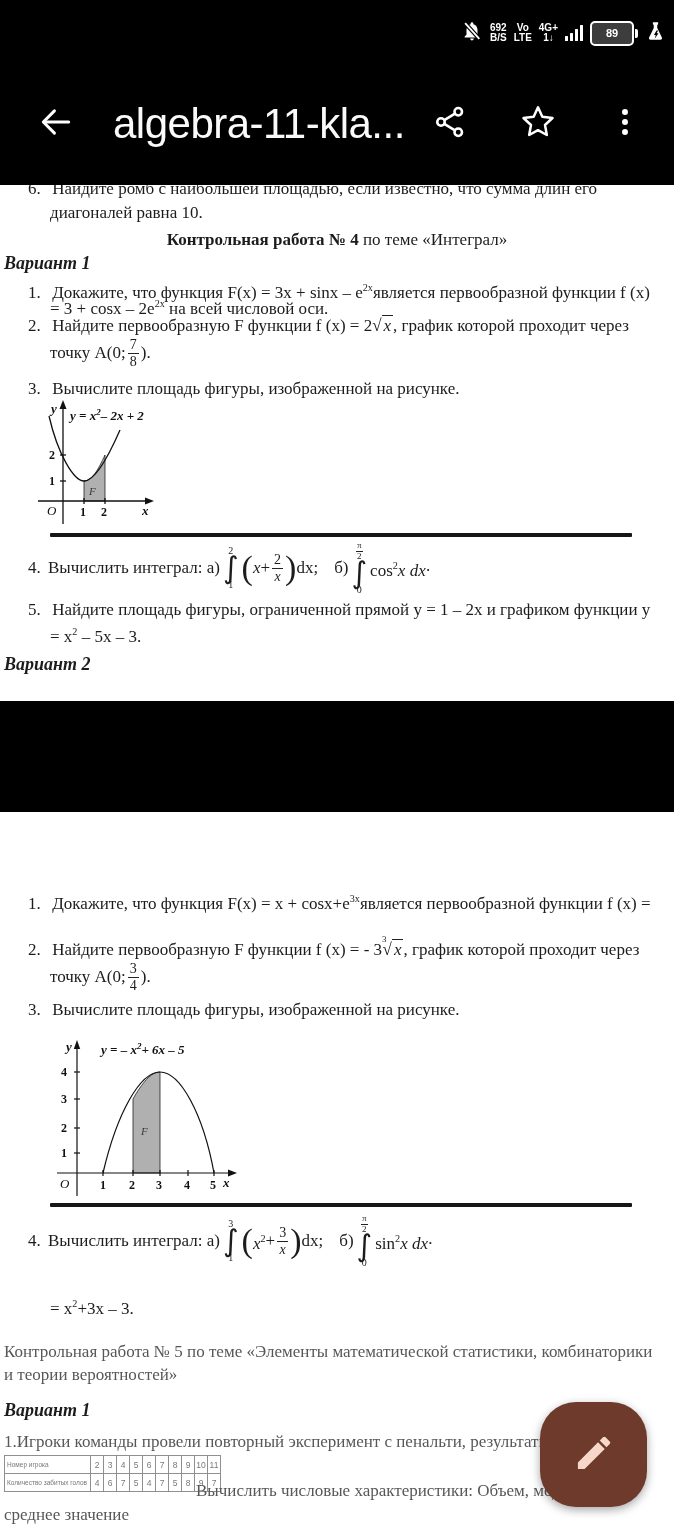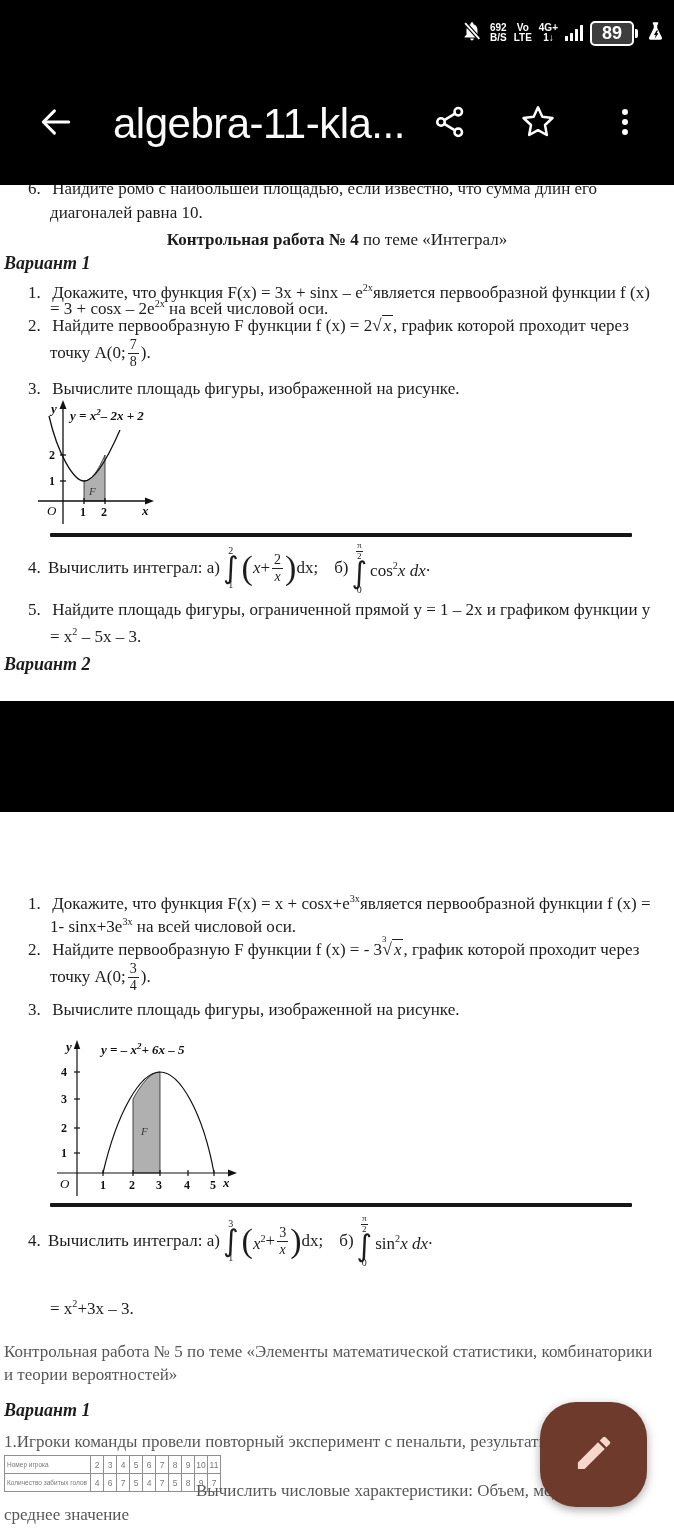--- a/index.html
+++ b/index.html
@@ -9,21 +9,21 @@
   #status-bar{position:absolute;left:0;top:0;width:674px;height:62px;color:#fff;}
   .sb-time{position:absolute;left:33px;top:14px;font-size:27px;font-weight:700;letter-spacing:.5px;margin-top:44px;}
   .sb-right{position:absolute;right:8px;top:10px;height:46px;display:flex;align-items:center;gap:7px;}
   .sb-2line{display:flex;flex-direction:column;align-items:center;line-height:1.05;}
   .sb-2line .t{font-size:10px;font-weight:700;}
   .sb-2line .b{font-size:10px;font-weight:700;}
   .bars{display:flex;align-items:flex-end;gap:2px;height:16px;}
   .bars i{display:block;width:3px;background:#fff;border-radius:.5px;}
   .batt{position:relative;width:40px;height:21px;border:2px solid #fff;border-radius:5px;
         background:#3d3d3d;display:flex;align-items:center;justify-content:center;}
-  .batt span{font-size:18px;font-weight:700;color:#fff;}
+  .batt span{font-size:11px;font-weight:700;color:#fff;}
   .batt-nub{width:3px;height:9px;background:#fff;border-radius:0 2px 2px 0;margin-left:1px;}
   
   #app-bar{position:absolute;left:0;top:62px;width:674px;height:120px;background:#000;color:#fff;}
   .ab-btn{position:absolute;width:52px;height:52px;top:36px;display:flex;align-items:center;justify-content:center;}
   #ab-title{position:absolute;left:113px;top:38px;font-size:42px;font-weight:400;color:#fafafa;
             letter-spacing:-.5px;white-space:nowrap;}
   
   .page{position:absolute;left:0;width:674px;background:#fff;overflow:hidden;}
   #page1{top:185px;height:516px;}
   #page2{top:812px;height:816px;}
@@ -250,23 +250,20 @@
     </div>
 
     <div class="line variant" style="top:468px">Вариант 2</div>
   </div>
 
   <div class="page" id="page2">
 
     <div class="line" style="left:28px;top:76px">
       <span class="li-num">1.</span>
       <span>Докажите, что функция F(x) = x + cosx+e</span><sup>3x</sup><span>является первообразной функции  f (x) =</span>
-    </div>
-    <div class="line" style="left:50px;top:99px">
-      <span>1- sinx+3e</span><sup>3x</sup><span> на всей числовой оси.</span>
     </div>
 
     <div class="line" style="left:28px;top:122px">
       <span class="li-num">2.</span>
       <span>Найдите первообразную F функции f (x) = - 3</span><sup class="root-idx">3</sup><span>√</span><span class="sqrt-bar it">x</span><span>, график которой проходит через</span>
     </div>
     <div class="line flexrow" style="left:50px;top:143px;height:44px">
       <span>точку A(0; </span>
       <span class="frac">
           <span class="fn">3</span>

